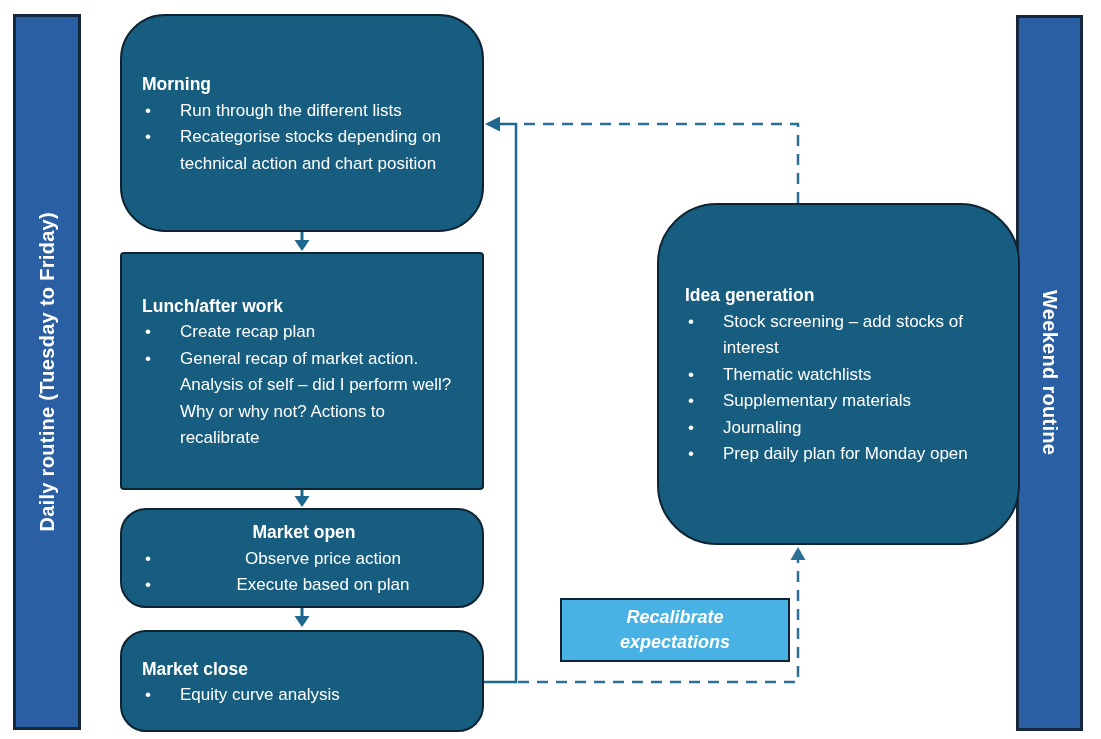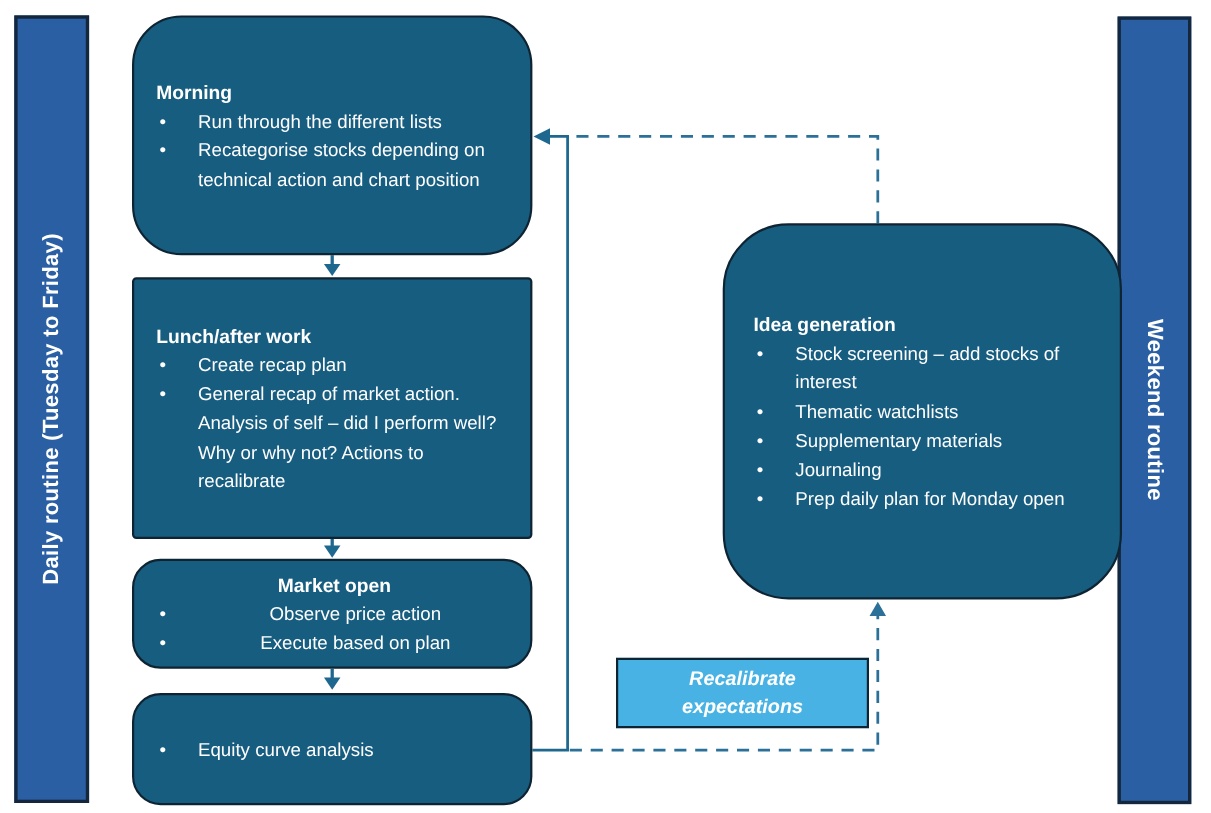--- a/index.html
+++ b/index.html
@@ -166,20 +166,21 @@
 
   <div class="box box-market-open">
     <div class="box-title">Market open</div>
     <ul class="bullets">
         <li>Observe price action</li>
         <li>Execute based on plan</li>
       </ul>
   </div>
 
   <div class="box box-market-close">
+    <div class="box-title">Market close</div>
     <ul class="bullets">
         <li>Equity curve analysis</li>
       </ul>
   </div>
 
   <div class="box box-idea">
     <div class="box-title">Idea generation</div>
     <ul class="bullets">
         <li>Stock screening – add stocks of interest</li>
         <li>Thematic watchlists</li>

